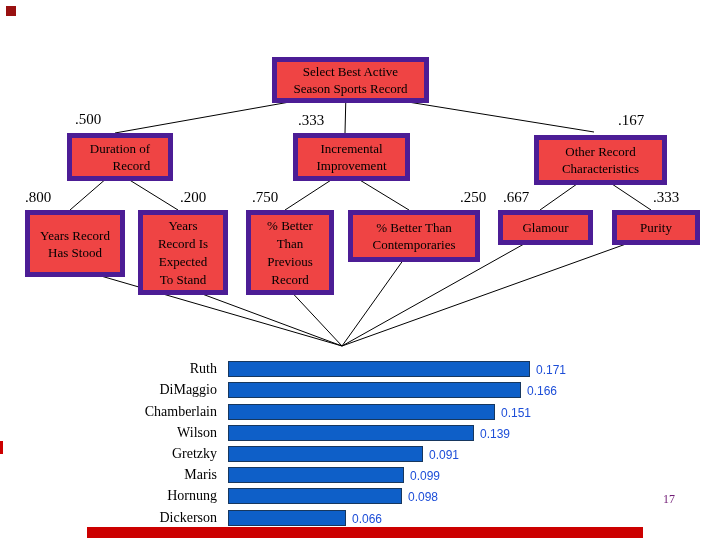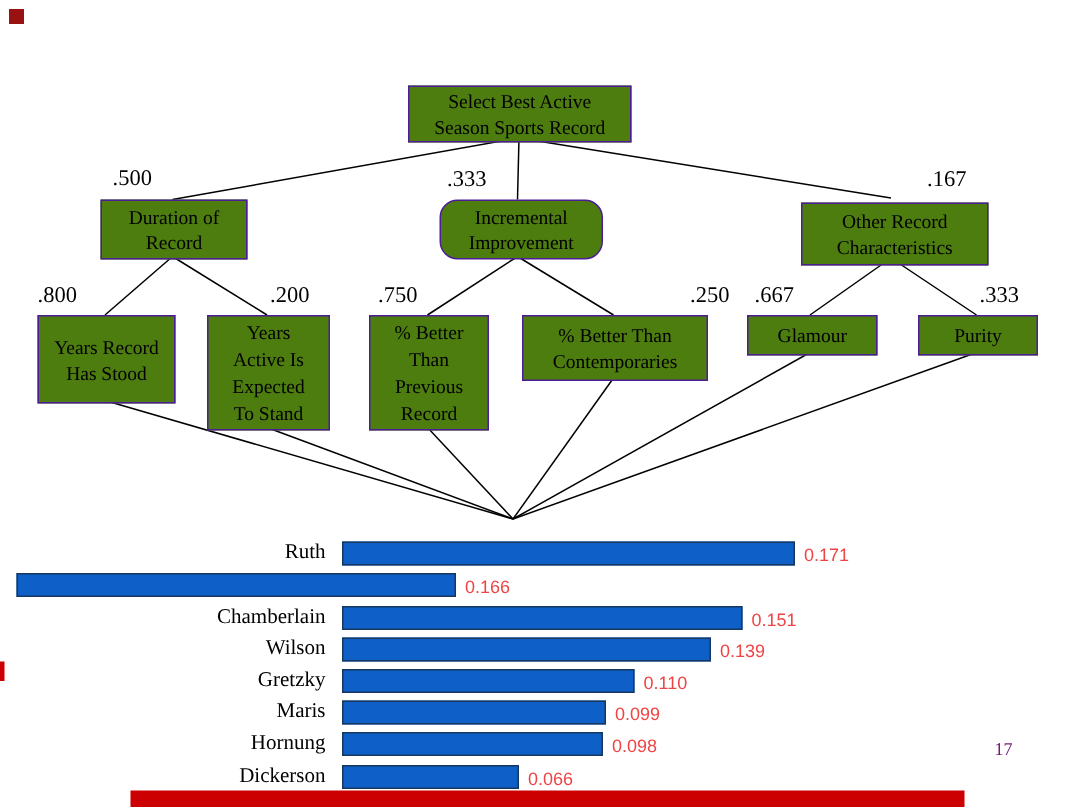--- a/index.html
+++ b/index.html
@@ -5,31 +5,31 @@
   html,body{margin:0;padding:0;background:#fff;}
   #slide{
     position:relative;width:720px;height:540px;background:#ffffff;
     font-family:"Liberation Serif","DejaVu Serif",serif;color:#000;overflow:hidden;
   }
   
   #lines{position:absolute;left:0;top:0;width:720px;height:540px;}
   #lines line{stroke:#000;stroke-width:1;}
   
   .node{
-    position:absolute;border:1px solid #4c1d95;background:#4d7c0f;
+    position:absolute;border:5px solid #4c1d95;background:#ef4444;
     display:flex;align-items:center;justify-content:center;text-align:center;
     font-size:13px;line-height:17px;white-space:pre-line;
   }
   .weight{
     position:absolute;font-size:15px;line-height:15px;
   }
   
   .n-root{left:272px;top:57px;width:147px;height:36px;}
-  .n-c0{left:67px;top:133px;width:96px;height:38px;}
-  .n-c1{left:293px;top:133px;width:107px;height:38px;border-radius:12px;}
+  .n-c0{left:67px;top:133px;width:96px;height:38px;text-align:right;}
+  .n-c1{left:293px;top:133px;width:107px;height:38px;}
   .n-c2{left:534px;top:135px;width:123px;height:40px;}
   .n-s0{left:25px;top:210px;width:90px;height:57px;line-height:17px;}
   .n-s1{left:138px;top:210px;width:80px;height:75px;line-height:18px;}
   .n-s2{left:246px;top:210px;width:78px;height:75px;line-height:18px;}
   .n-s3{left:348px;top:210px;width:122px;height:42px;}
   .n-s4{left:498px;top:210px;width:85px;height:25px;}
   .n-s5{left:612px;top:210px;width:78px;height:25px;}
   
   .w-c0{left:75px;top:112px;}
   .w-c1{left:298px;top:113px;}
@@ -47,21 +47,21 @@
     width:217px;flex:0 0 217px;text-align:right;font-size:14px;
     font-family:"Liberation Serif","DejaVu Serif",serif;
   }
   .cbar{
     height:14px;margin-left:11px;
     background:var(--bar-fill,#0e5fc8);border:1px solid var(--bar-border,#17375e);
     box-sizing:content-box;
   }
   .cvalue{
     margin-left:6px;font-size:12px;
-    font-family:"Liberation Sans","DejaVu Sans",sans-serif;color:#ef4444;
+    font-family:"Liberation Sans","DejaVu Sans",sans-serif;color:#1d4ed8;
   }
   
   .accent{position:absolute;background:var(--accent,#cc0000);}
   .accent-corner{left:6px;top:6px;width:10px;height:10px;background:#991111;}
   .accent-sliver{left:0px;top:441px;width:3px;height:13px;}
   .accent-bottom{left:87px;top:527px;width:556px;height:11px;}
   
   #pagenum{position:absolute;left:663px;top:492px;font-size:12px;color:#701a75;}
 </style>
 </head>
@@ -107,56 +107,57 @@
   <span class="weight w-s0">.800</span>
   <span class="weight w-s1">.200</span>
   <span class="weight w-s2">.750</span>
   <span class="weight w-s3">.250</span>
   <span class="weight w-s4">.667</span>
   <span class="weight w-s5">.333</span>
 
   <div class="node n-s0">Years Record
 Has Stood</div>
   <div class="node n-s1">Years
-Active Is
+Record Is
 Expected
 To Stand</div>
   <div class="node n-s2">% Better
 Than
 Previous
 Record</div>
   <div class="node n-s4">Glamour</div>
   <div class="node n-s3">% Better Than
 Contemporaries</div>
   <div class="node n-s5">Purity</div>
 
   <div id="chart">
       <div class="crow">
         <span class="clabel">Ruth</span>
         <div class="cbar" style="width: 300px;"></div>
         <span class="cvalue">0.171</span>
       </div>
       <div class="crow">
+        <span class="clabel">DiMaggio</span>
         <div class="cbar" style="width: 291px;"></div>
         <span class="cvalue">0.166</span>
       </div>
       <div class="crow">
         <span class="clabel">Chamberlain</span>
         <div class="cbar" style="width: 265px;"></div>
         <span class="cvalue">0.151</span>
       </div>
       <div class="crow">
         <span class="clabel">Wilson</span>
         <div class="cbar" style="width: 244px;"></div>
         <span class="cvalue">0.139</span>
       </div>
       <div class="crow">
         <span class="clabel">Gretzky</span>
         <div class="cbar" style="width: 193px;"></div>
-        <span class="cvalue">0.110</span>
+        <span class="cvalue">0.091</span>
       </div>
       <div class="crow">
         <span class="clabel">Maris</span>
         <div class="cbar" style="width: 174px;"></div>
         <span class="cvalue">0.099</span>
       </div>
       <div class="crow">
         <span class="clabel">Hornung</span>
         <div class="cbar" style="width: 172px;"></div>
         <span class="cvalue">0.098</span>

